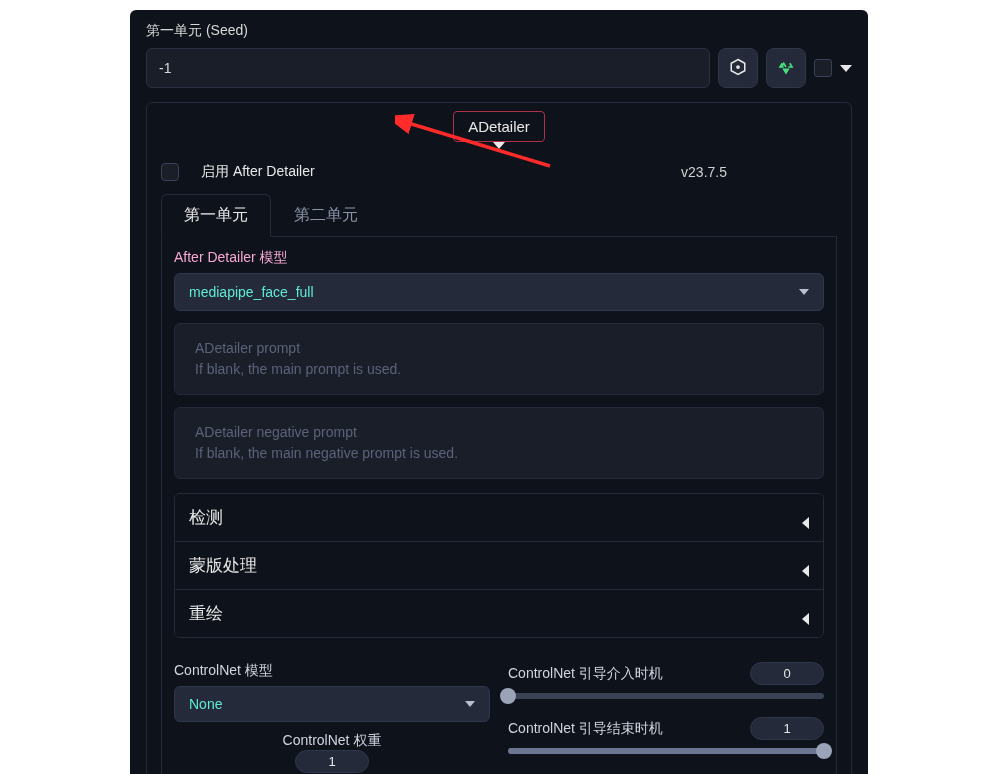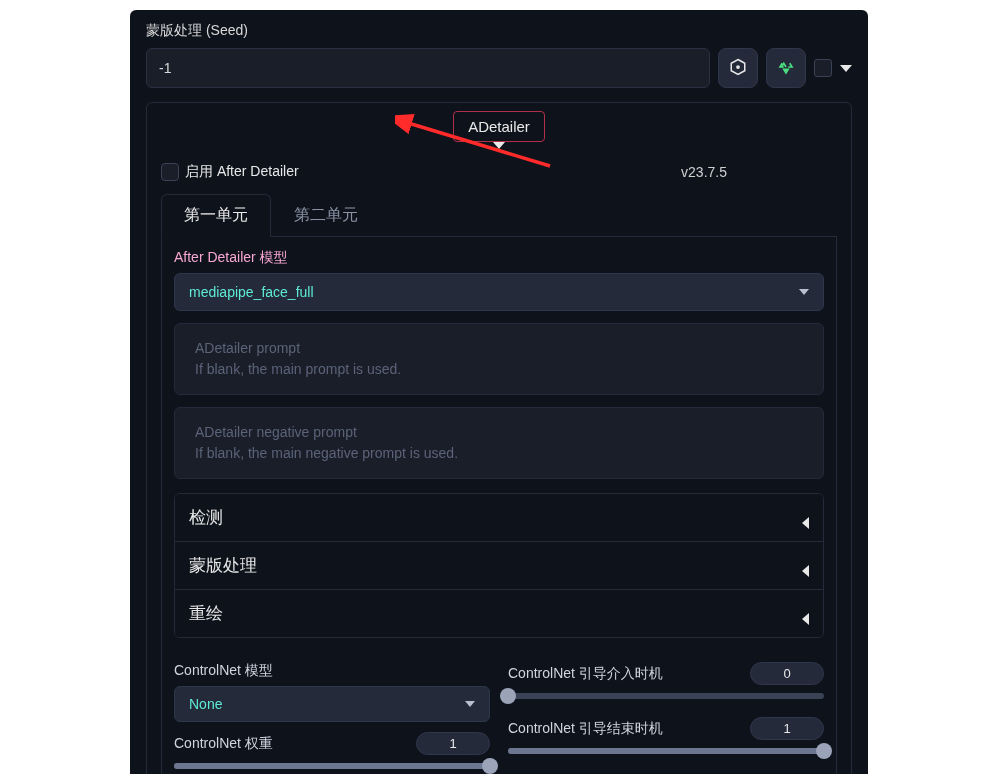--- a/index.html
+++ b/index.html
@@ -81,21 +81,21 @@
   }
   .enable-row {
     display: flex;
     justify-content: space-between;
     align-items: center;
     padding: 6px 0 12px 0;
   }
   .checkbox-row {
     display: flex;
     align-items: flex-start;
-    gap: 6px;
+    gap: 22px;
   }
   .checkbox {
     width: 18px; height: 18px;
     border: 1px solid #3a4256;
     border-radius: 4px;
     background: #1a1e29;
   }
   .version { color: #d0d0d0; font-size: 14px; margin-right: 110px; }
   .tabs {
     display: flex;
@@ -220,21 +220,21 @@
     position: absolute;
     left: 265px;
     top: 98px;
     pointer-events: none;
   }
 </style>
 </head>
 <body>
 
 <div class="app">
-  <div class="label-row">蒙版处理 (Seed)</div>
+  <div class="label-row">第一单元 (Seed)</div>
 
   <div class="seed-row">
     <input class="seed-input" value="-1" style="">
     <div class="icon-btn">
       <span>
         <svg width="18" height="18" viewBox="0 0 24 24" fill="none" stroke="#e8e8e8" stroke-width="2">
           <polygon points="12,2 21,7 21,17 12,22 3,17 3,7"></polygon>
           <circle cx="12" cy="12" r="1.5" fill="#e8e8e8"></circle>
         </svg>
       </span>
@@ -306,21 +306,21 @@
         </div>
 
         <div class="cn-grid">
 
           <div class="cn-cell">
             <div class="cn-title">ControlNet 模型</div>
             <div class="select-box" style="margin-top:6px; padding:9px 14px;">
               <span>None</span>
               <div class="caret-down-sm"></div>
             </div>
-            <div class="cn-title-row" style="margin-top:10px;">
+            <div class="cn-title-row" style="margin-top:10px;flex-direction:column;">
               <span class="cn-title">ControlNet 权重</span>
               <span class="value-pill">1</span>
             </div>
             <div class="slider-track">
               <div class="slider-fill" style="width:100%"></div>
               <div class="slider-thumb" style="left:100%"></div>
             </div>
           </div>
 
           <div class="cn-cell">

